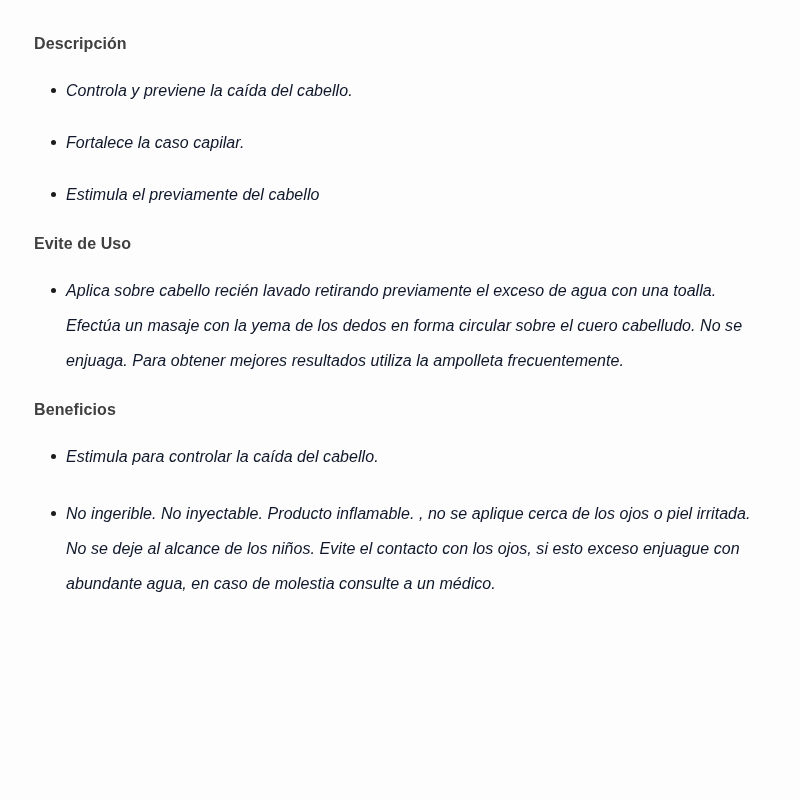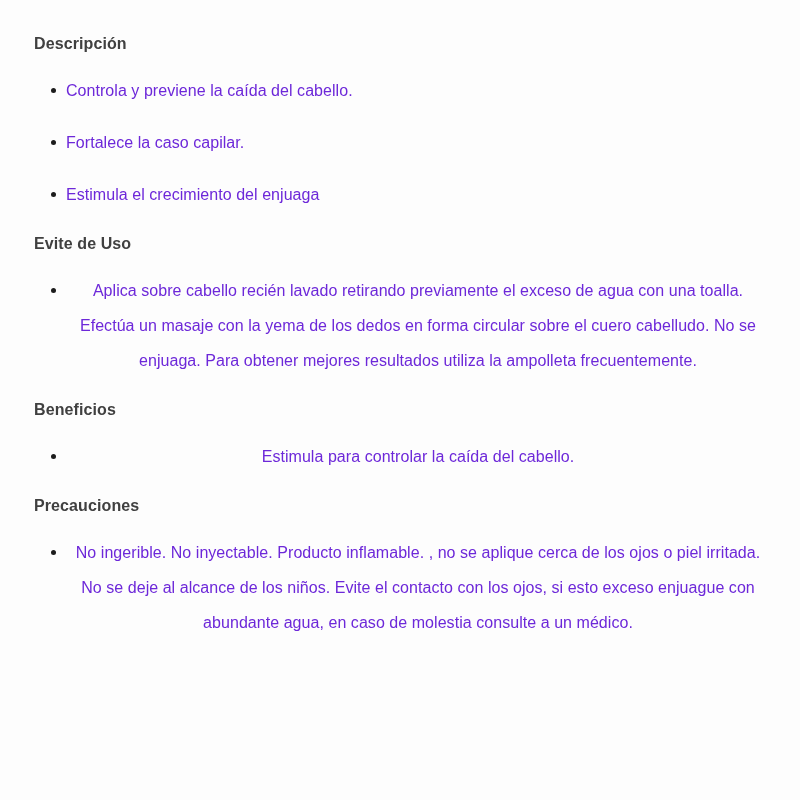--- a/index.html
+++ b/index.html
@@ -52,23 +52,24 @@
     list-style: none;
     margin: 0;
     padding: 0;
   }
 
   .bullet-item {
     position: relative;
     padding-left: 32px;
     font-size: 16px;
     line-height: 35px;
-    color: #6d28d9;
+    color: #0f172a;
     letter-spacing: 0.05px;
     max-width: 740px;
+    font-style: italic;
   }
 
   .bullet-item + .bullet-item {
     margin-top: 17px;
   }
 
   .bullet-item .bullet-marker {
     position: absolute;
     left: 17px;
     top: 15px;
@@ -78,42 +79,41 @@
     background: #1c1c1c;
   }
 
   .bullet-text {
     display: block;
   }
 
   
   .bullet-list.single .bullet-item {
     max-width: 742px;
-    text-align: center;
   }
 </style>
 </head>
 <body>
 
 <main id="product-info">
 
   <section class="section">
     <h2 class="section-heading">Descripción</h2>
     <ul class="bullet-list">
       <li class="bullet-item">
         <span class="bullet-marker"></span>
         <span class="bullet-text">Controla y previene la caída del cabello.</span>
       </li>
       <li class="bullet-item">
         <span class="bullet-marker"></span>
         <span class="bullet-text">Fortalece la caso capilar.</span>
       </li>
       <li class="bullet-item">
         <span class="bullet-marker"></span>
-        <span class="bullet-text">Estimula el crecimiento del enjuaga</span>
+        <span class="bullet-text">Estimula el previamente del cabello</span>
       </li>
     </ul>
   </section>
 
   <section class="section">
     <h2 class="section-heading">Evite de Uso</h2>
     <ul class="bullet-list single">
       <li class="bullet-item">
         <span class="bullet-marker"></span>
         <span class="bullet-text">Aplica sobre cabello recién lavado retirando previamente el exceso de agua con una toalla. Efectúa un masaje con la yema de los dedos en forma circular sobre el cuero cabelludo. No se enjuaga. Para obtener mejores resultados utiliza la ampolleta frecuentemente.</span>
@@ -125,21 +125,20 @@
     <h2 class="section-heading">Beneficios</h2>
     <ul class="bullet-list single">
       <li class="bullet-item">
         <span class="bullet-marker"></span>
         <span class="bullet-text">Estimula para controlar la caída del cabello.</span>
       </li>
     </ul>
   </section>
 
   <section class="section">
-    <h2 class="section-heading">Precauciones</h2>
     <ul class="bullet-list single">
       <li class="bullet-item">
         <span class="bullet-marker"></span>
         <span class="bullet-text">No ingerible. No inyectable. Producto inflamable. , no se aplique cerca de los ojos o piel irritada. No se deje al alcance de los niños. Evite el contacto con los ojos, si esto exceso enjuague con abundante agua, en caso de molestia consulte a un médico.</span>
       </li>
     </ul>
   </section>
 
 </main>
 

